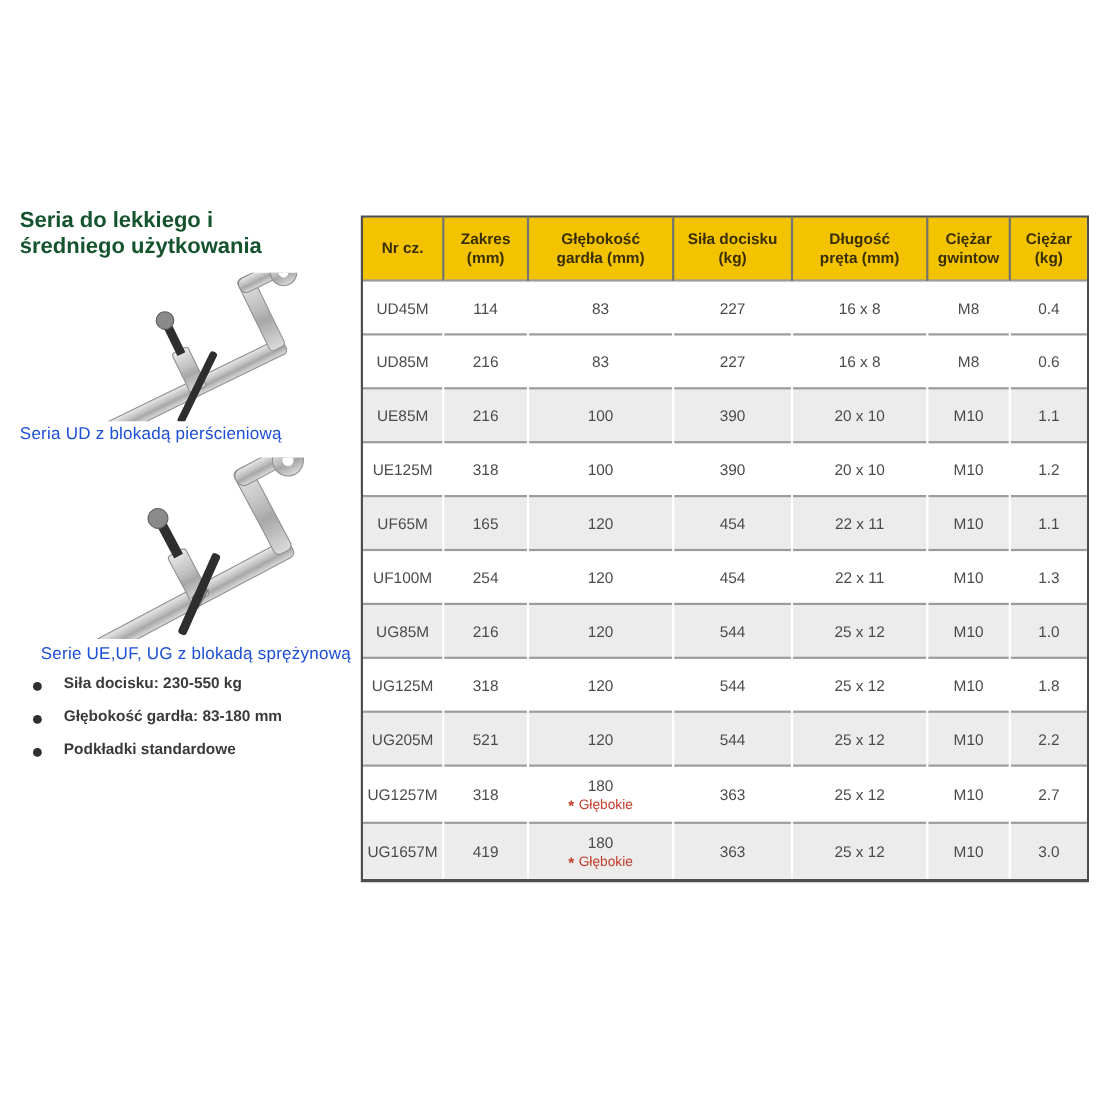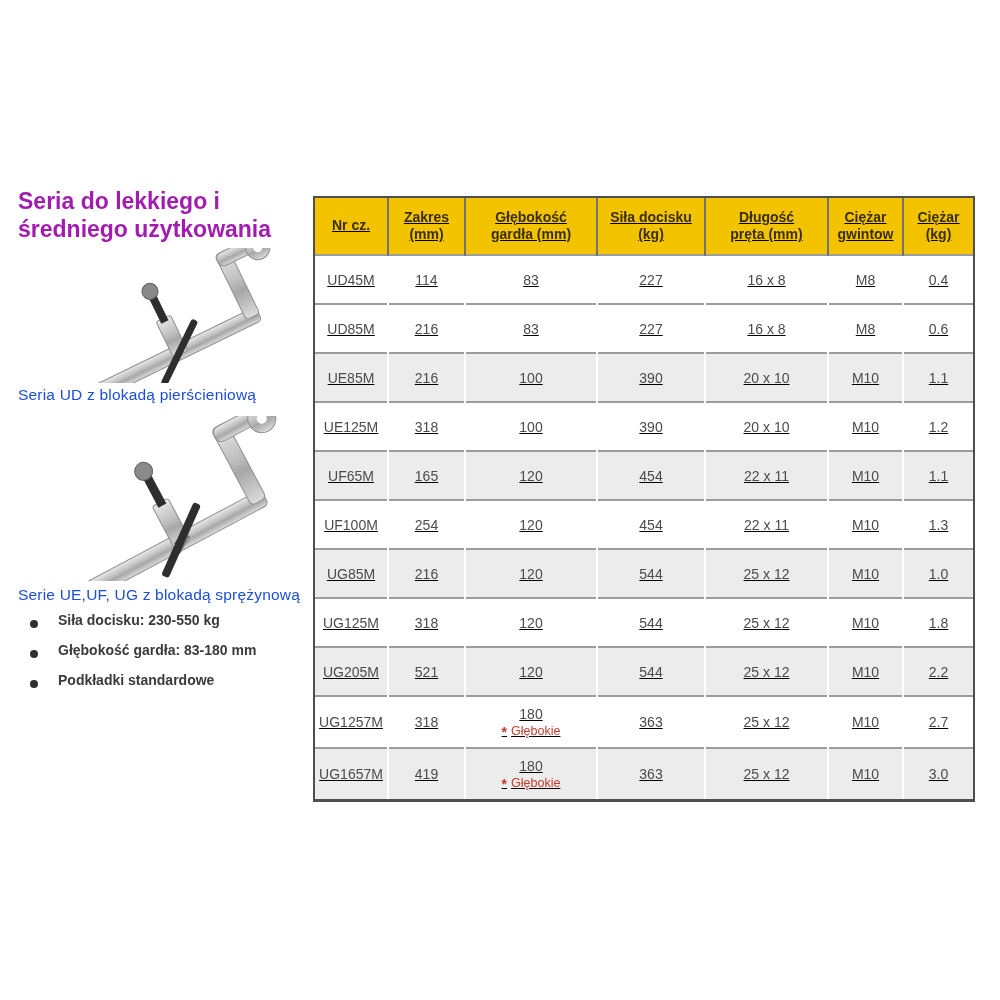--- a/index.html
+++ b/index.html
@@ -4,47 +4,47 @@
 <style>
   html,body{margin:0;padding:0;}
   body{
     width:1000px;height:1000px;position:relative;background:#ffffff;
     font-family:"Liberation Sans","DejaVu Sans",sans-serif;
     -webkit-font-smoothing:antialiased;
   }
   
   .left-col{position:absolute;left:18px;top:188px;width:300px;}
   .page-title{
-    margin:0;font-size:23px;line-height:1.2;font-weight:bold;color:#a21caf;
+    margin:0;font-size:20px;line-height:1.2;font-weight:bold;color:#14532d;
   }
   .clamp-fig{position:absolute;}
   #clamp1{left:20px;top:60px;width:270px;height:135px;}
   #clamp2{left:0px;top:228px;width:300px;height:165px;}
   .fig-caption{
     position:absolute;left:0;width:320px;
     font-size:15.5px;color:#1d4ed8;letter-spacing:0.2px;white-space:nowrap;
   }
   #caption1{top:198px;}
-  #caption2{top:398px;}
+  #caption2{top:398px;text-align:center;}
   .bullet-list{
     position:absolute;left:0;top:424px;width:330px;
     list-style:none;margin:0;padding:0;
   }
   .bullet-list li{
     position:relative;margin:0 0 14px 0;padding-left:40px;
     font-size:14px;font-weight:600;color:#3a3a3a;white-space:nowrap;
   }
   .bullet-list li::before{
     content:"";position:absolute;left:12px;top:8px;width:8px;height:8px;
     border-radius:50%;background:#2f2f2f;
   }
   
   .tbl-wrap{
-    position:absolute;left:313px;top:196px;
-    border:2px solid #4e4e4e;border-bottom-width:3px;background:#fff;text-decoration:underline;
+    position:absolute;left:328px;top:196px;
+    border:2px solid #4e4e4e;border-bottom-width:3px;background:#fff;
   }
   table{border-collapse:collapse;table-layout:fixed;width:658px;}
   col.c1{width:73px;}  col.c2{width:77px;}  col.c3{width:132px;}
   col.c4{width:108px;} col.c5{width:123px;} col.c6{width:75px;} col.c7{width:70px;}
   thead th{
     background:#F3C300;color:#3a2f00;font-size:14px;font-weight:bold;
     text-align:center;vertical-align:middle;height:52px;line-height:1.25;
     border-left:2px solid #737373;padding:2px 1px;
   }
   thead th:first-child{border-left:none;}

